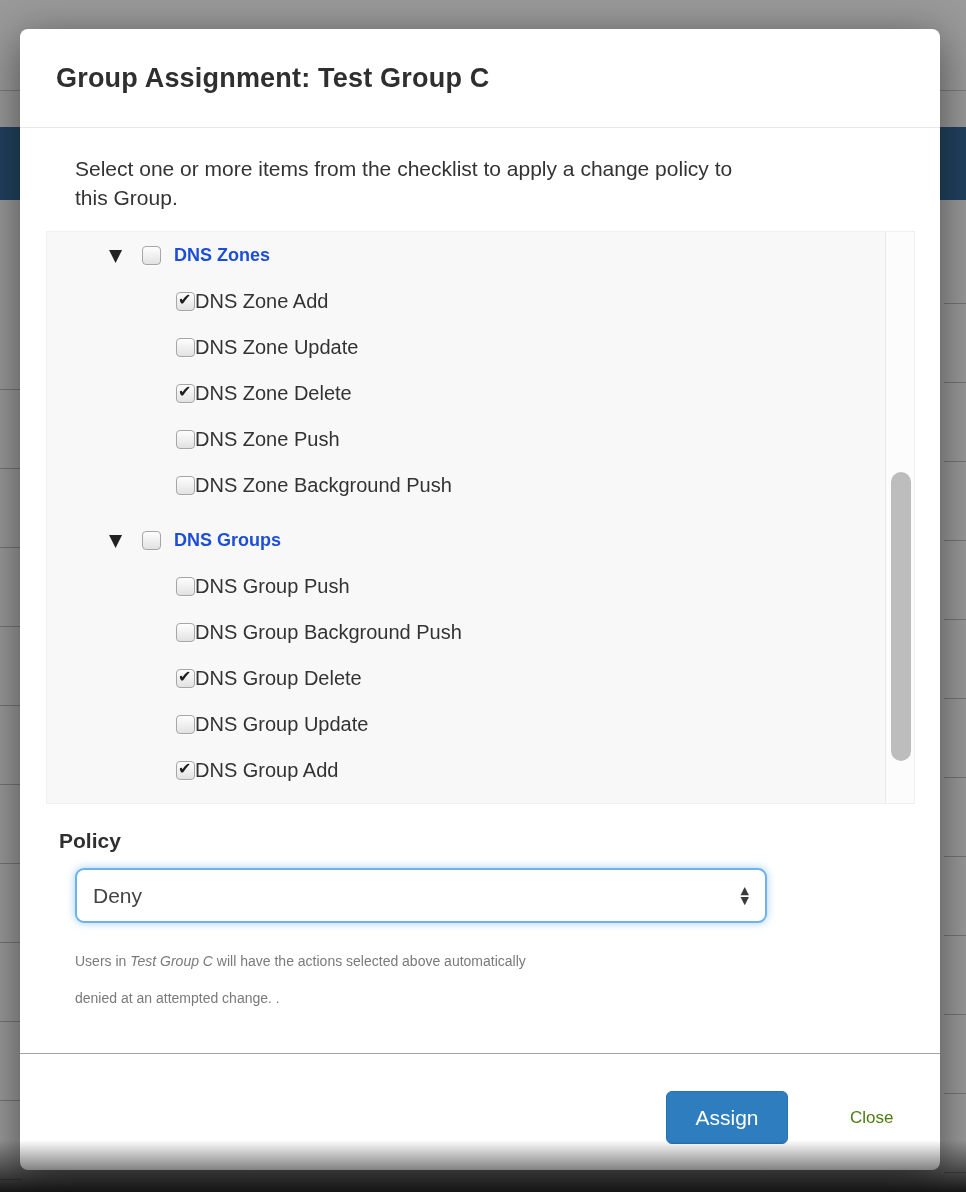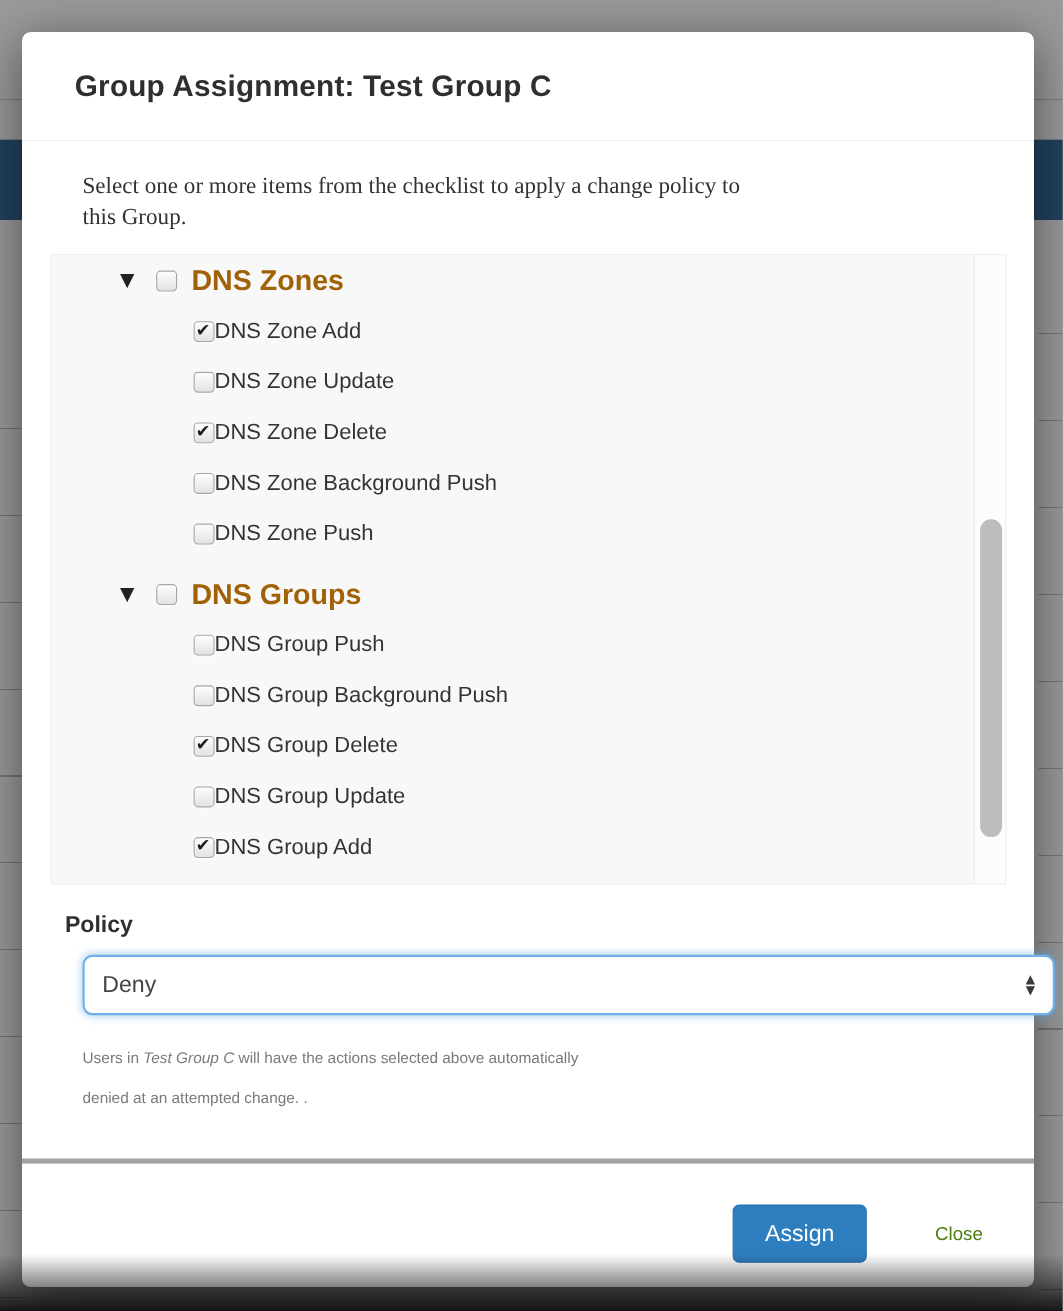--- a/index.html
+++ b/index.html
@@ -29,32 +29,32 @@
   }
 
   
   .modal {
     position: absolute; left: 20px; top: 29px; width: 920px; height: 1141px;
     background: #ffffff; border-radius: 8px;
     box-shadow: 0 10px 45px rgba(0,0,0,0.5);
   }
   .modal-header {
     position: absolute; left: 0; right: 0; top: 0; height: 99px;
-    display: flex; align-items: center; padding: 0 48px;
+    display: flex; align-items: center; padding: 0 36px;
     border-bottom: 1px solid #e7e7e7;
     border-radius: 8px 8px 0 0;
   }
   .modal-title { font-size: 27px; color: #2f2f2f; font-weight: 600; letter-spacing: 0.2px; white-space: pre; }
   .modal-title .grp { font-weight: 800; }
 
   .instruction {
     position: absolute; left: 55px; top: 125px; width: 830px;
     font-size: 21px; color: #333; line-height: 29px;
   }
-  .instruction span { display: block; font-family: Liberation Serif, serif; }
+  .instruction span { display: block; }
 
   
   .panel {
     position: absolute; left: 26px; top: 202px; width: 869px; height: 573px;
     background: #f8f8f8; border: 1px solid #efefef; overflow: hidden;
   }
   .cl-row { height: 46px; display: flex; align-items: center; }
   .cl-row.first { margin-top: 13px; }
   .cl-row.cl-header { padding-left: 62px; margin-top: 0; }
   .cl-row.cl-header.gap { margin-top: 9px; }
@@ -66,56 +66,56 @@
   .cb {
     position: relative; width: 19px; height: 19px; flex: none;
     border: 1px solid #a6a6a6; border-radius: 4px;
     background: linear-gradient(#fefefe, #e2e2e2);
     box-shadow: 0 1px 0 rgba(255,255,255,0.6);
   }
   .cb .mark {
     position: absolute; left: 1px; top: -3px;
     font-size: 16px; color: #1d1d1d; font-family: "DejaVu Sans", sans-serif;
   }
-  .lbl-h { margin-left: 13px; font-size: 26px; font-weight: 700; color: #a16207; }
+  .lbl-h { margin-left: 13px; font-size: 18px; font-weight: 700; color: #1d4ed8; }
   .lbl   { font-size: 20px; color: #333; }
 
   .scroll-track {
     position: absolute; top: 0; bottom: 0; right: 0; width: 29px;
     background: #fcfcfc; border-left: 1px solid #e8e8e8;
   }
   .scroll-thumb {
     position: absolute; right: 3px; top: 240px; width: 20px; height: 289px;
     background: #bdbdbd; border-radius: 10px;
   }
 
   
   .policy-label { position: absolute; left: 39px; top: 800px; font-size: 21px; font-weight: 700; color: #2f2f2f; }
   .policy-select {
-    position: absolute; left: 55px; top: 839px; width: 884px; height: 55px;
+    position: absolute; left: 55px; top: 839px; width: 692px; height: 55px;
     background: #fff; border: 2px solid #6fb1e8; border-radius: 9px;
     box-shadow: 0 0 8px rgba(96,172,233,0.6);
     display: flex; align-items: center; padding: 0 16px;
     font-size: 21px; color: #444; cursor: default;
   }
   .select-arrows {
     margin-left: auto; display: flex; flex-direction: column; align-items: center;
     font-family: "DejaVu Sans", sans-serif; font-size: 11px; color: #3a3a3a; line-height: 10px;
   }
   .policy-help {
     position: absolute; left: 55px; top: 914px; width: 810px;
     font-size: 14px; color: #7a7a7a; line-height: 37px;
   }
   .policy-help .em { font-style: italic; }
   .policy-help .line2 { display: block; }
 
   
   .modal-footer {
     position: absolute; left: 0; right: 0; top: 1024px; bottom: 0;
-    border-top: 5px solid #a3a3a3; border-radius: 0 0 8px 8px;
+    border-top: 1px solid #a3a3a3; border-radius: 0 0 8px 8px;
   }
   .btn-assign {
     position: absolute; left: 646px; top: 37px; width: 122px; height: 53px;
     background: #2e7dbf; border: 1px solid #2a71ad; border-radius: 6px;
     color: #fff; font-size: 21px; font-family: inherit;
     display: flex; align-items: center; justify-content: center; cursor: pointer;
   }
   .btn-close {
     position: absolute; left: 830px; top: 37px; height: 53px;
     display: flex; align-items: center;
@@ -162,25 +162,25 @@
           <span class="lbl">DNS Zone Update</span>
         </div>
         <div class="cl-row cl-item">
           <span class="cb checked">
             <span class="mark">✔</span>
           </span>
           <span class="lbl">DNS Zone Delete</span>
         </div>
         <div class="cl-row cl-item">
           <span class="cb"></span>
+          <span class="lbl">DNS Zone Push</span>
+        </div>
+        <div class="cl-row cl-item">
+          <span class="cb"></span>
           <span class="lbl">DNS Zone Background Push</span>
-        </div>
-        <div class="cl-row cl-item">
-          <span class="cb"></span>
-          <span class="lbl">DNS Zone Push</span>
         </div>
         <div class="cl-row cl-header gap">
           <span class="tri">▼</span>
           <span class="cb"></span>
           <span class="lbl-h">DNS Groups</span>
         </div>
         <div class="cl-row cl-item">
           <span class="cb"></span>
           <span class="lbl">DNS Group Push</span>
         </div>

